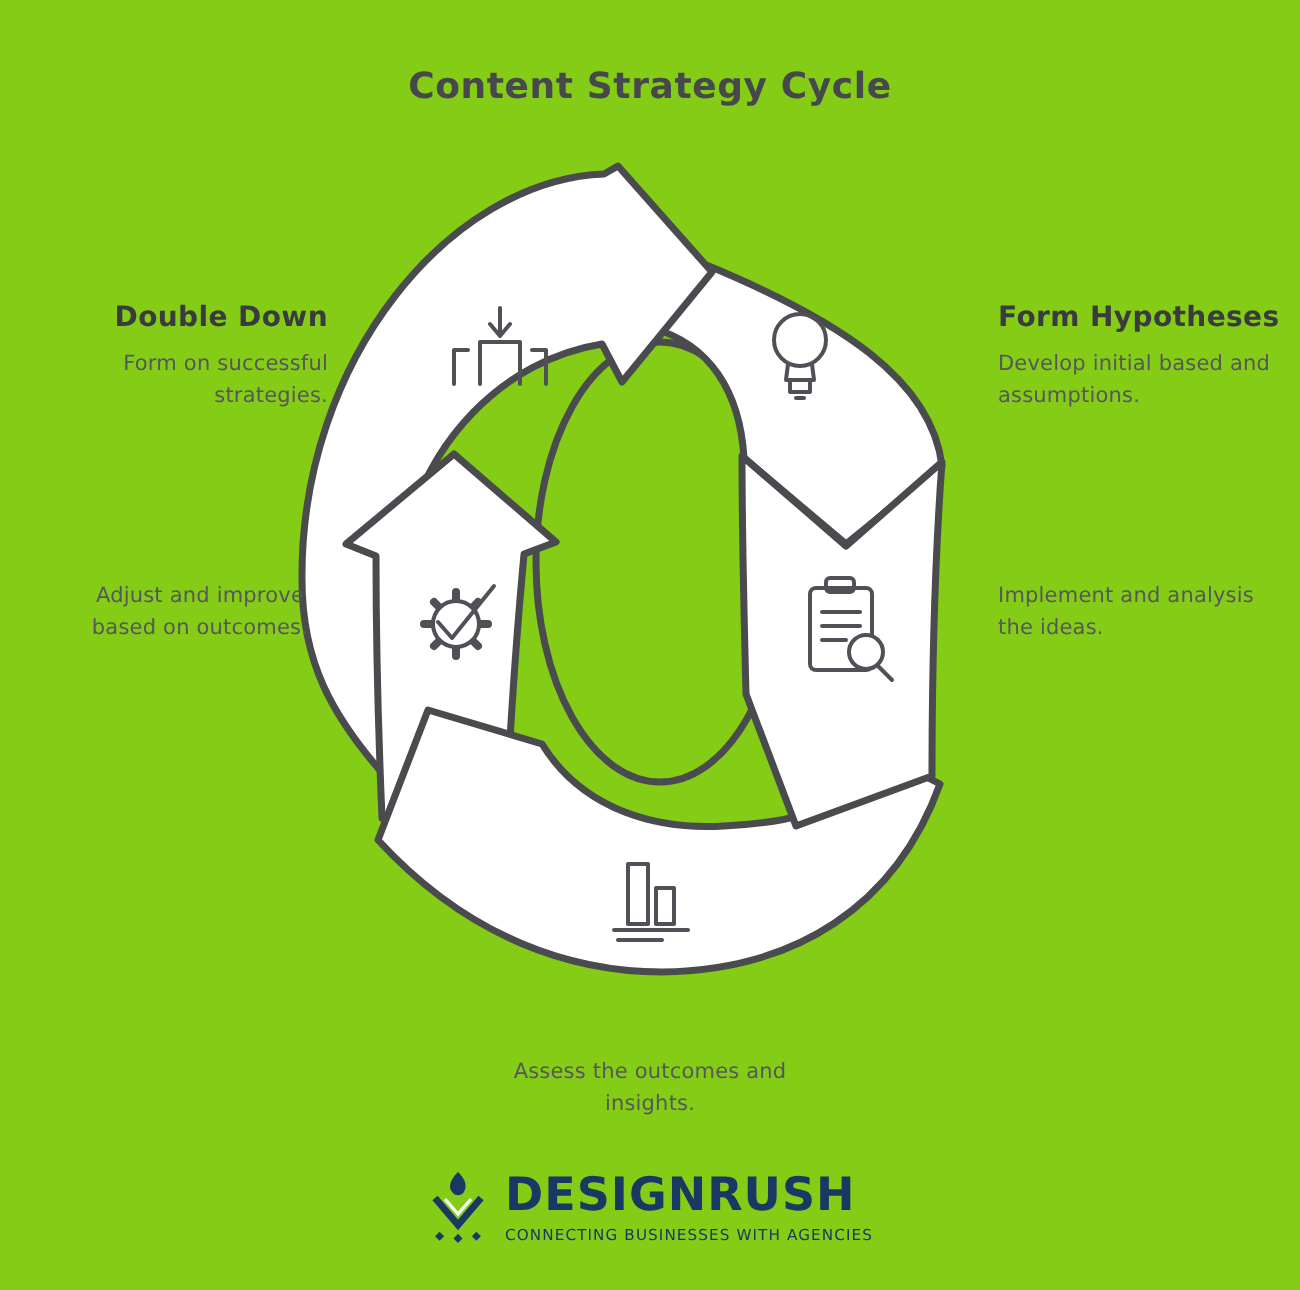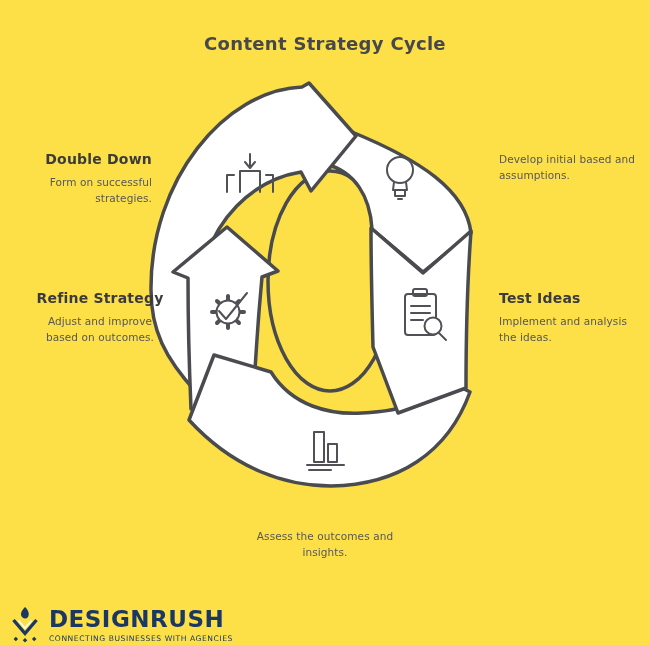--- a/index.html
+++ b/index.html
@@ -1,27 +1,27 @@
 <!DOCTYPE html>
 <html><head>
 <meta charset="utf-8">
 <style>
   html,body{margin:0;padding:0;background:#ffffff;}
   body{font-family:"DejaVu Sans","Liberation Sans",sans-serif;}
-  .canvas{position:relative;width:650px;height:645px;background:#fde047;overflow:hidden;}
+  .canvas{position:relative;width:650px;height:645px;background:#84cc16;overflow:hidden;}
   .page-title{position:absolute;top:33px;left:0;right:0;text-align:center;
     font-size:18px;font-weight:bold;letter-spacing:.3px;color:#47484b;}
   .diagram-svg{position:absolute;left:0;top:0;}
   .stage{position:absolute;}
   .stage-title{font-size:14px;font-weight:bold;color:#3a3b3e;letter-spacing:.2px;margin-bottom:7px;}
   .stage-desc{font-size:10.5px;color:#56575b;line-height:1.55;letter-spacing:.1px;}
   .al-right{text-align:right;}
   .al-left{text-align:left;}
   .al-center{text-align:center;}
-  .logo{position:absolute;top:606px;left:0;right:0;display:flex;align-items:center;gap:9px;padding-left:10px;}
+  .logo{position:absolute;top:585px;left:0;right:0;display:flex;justify-content:center;align-items:center;gap:9px;}
   .logo-text{display:flex;flex-direction:column;}
   .logo-name{font-size:23px;font-weight:bold;color:#1b3764;letter-spacing:.5px;line-height:1.05;}
   .logo-tagline{font-size:7.6px;font-weight:normal;color:#1b3764;letter-spacing:.55px;margin-top:3px;}
 </style>
 </head>
 <body>
 
 <div class="canvas">
 
   <div class="page-title">Content Strategy Cycle</div>
@@ -103,36 +103,35 @@
 
       <g>
         <rect x="314" y="432" width="10" height="30"></rect>
         <rect x="328" y="444" width="9" height="18"></rect>
         <path d="M 307 465 L 344 465"></path>
         <path d="M 309 470 L 331 470"></path>
       </g>
     </g>
   </svg>
 
-  <div class="stage al-right" style="left:22px;top:151px;width:130px;">
+  <div class="stage al-right" style="left:34px;top:151px;width:130px;">
     <div class="stage-title">Double Down</div>
     <div class="stage-desc" style="width:112px;margin-left:auto;">Form on successful strategies.</div>
   </div>
 
   <div class="stage al-left" style="left:499px;top:151px;width:150px;">
+    <div class="stage-title">Form Hypotheses</div>
     <div class="stage-desc" style="width:142px;">Develop initial based and assumptions.</div>
   </div>
 
   <div class="stage al-center" style="left:30px;top:290px;width:140px;">
-    <div class="stage-title">Refine Strategy</div>
     <div class="stage-desc" style="width:110px;margin:0 auto;">Adjust and improve based on outcomes.</div>
   </div>
 
   <div class="stage al-left" style="left:499px;top:290px;width:150px;">
-    <div class="stage-title">Test Ideas</div>
     <div class="stage-desc" style="width:128px;">Implement and analysis the ideas.</div>
   </div>
 
   <div class="stage al-center" style="left:220px;top:512px;width:210px;">
     <div class="stage-desc" style="width:165px;margin:16px auto;">Assess the outcomes and insights.</div>
   </div>
 
   <div class="logo">
     <svg width="30" height="38" viewBox="0 0 30 38">
       <path d="M15 1 C10.5 5.5, 10 9, 12.5 11.5 C14 13, 16.5 13, 17.8 11.2 C19.8 8.5, 18.8 4.5, 15 1 Z" fill="#1b3764"></path>

